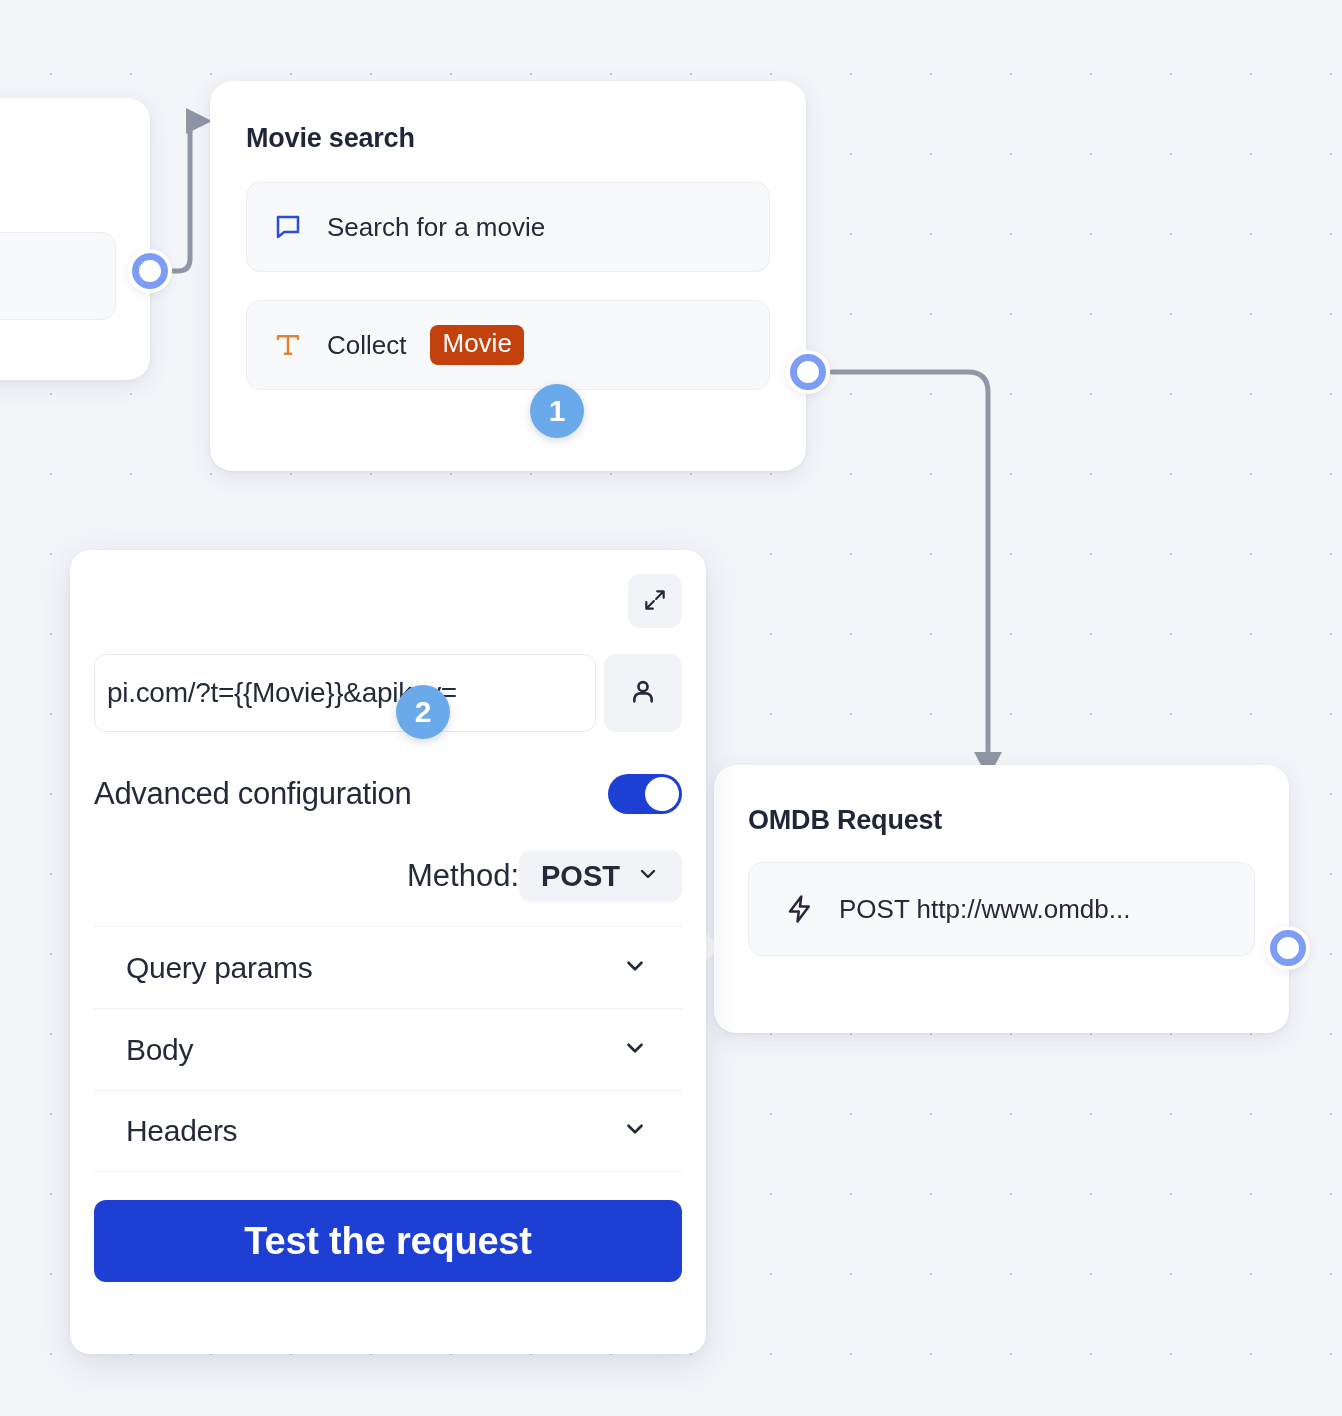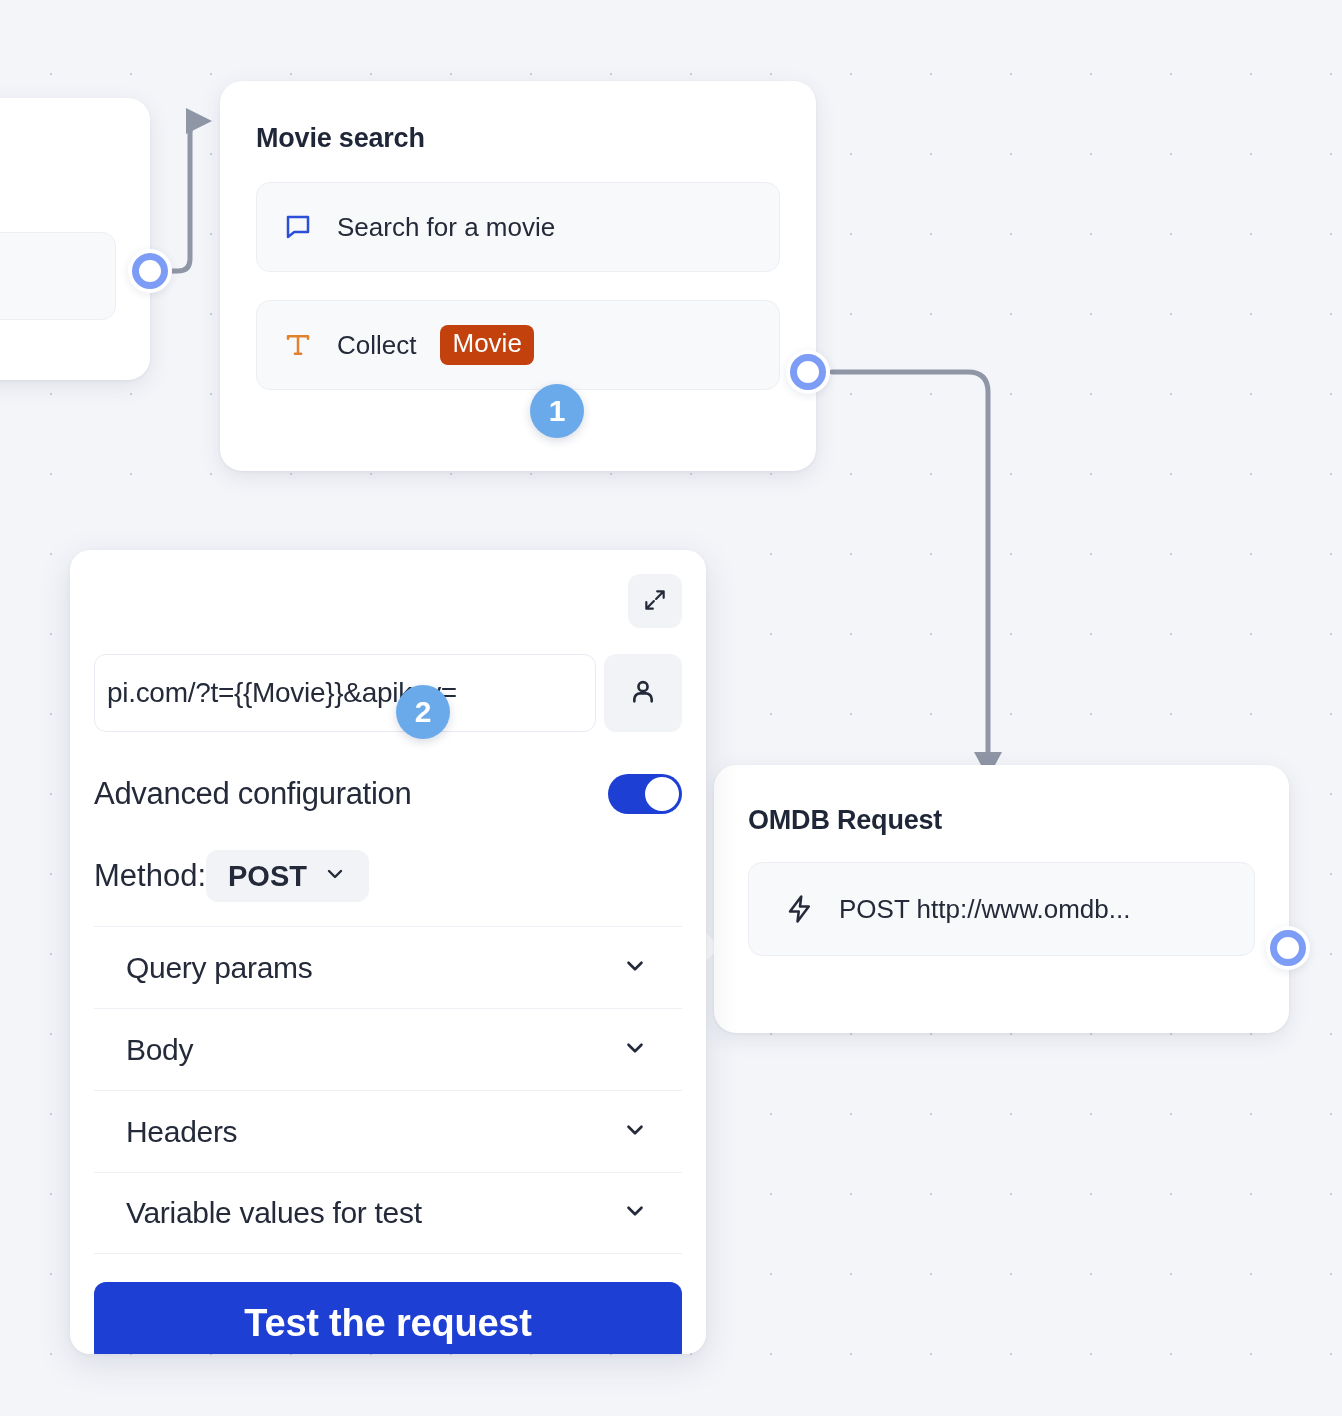--- a/index.html
+++ b/index.html
@@ -70,21 +70,20 @@
     border-radius: 14px;
   }
 
   
   #node-movie-search {
     left: 210px;
     top: 81px;
     width: 596px;
     height: 390px;
     padding: 42px 36px;
-    margin-left: 10px;
   }
   #node-movie-search .node-title { margin-bottom: 28px; }
   #node-movie-search .node-row { height: 90px; padding: 0 26px; margin-bottom: 28px; }
 
   .tag-pill {
     background: #c2410c;
     color: #ffffff;
     border-radius: 8px;
     padding: 4px 12px 6px;
     font-size: 26px;
@@ -220,21 +219,21 @@
   }
   .toggle .knob {
     position: absolute;
     top: 3px; right: 3px;
     width: 34px; height: 34px;
     border-radius: 50%;
     background: #ffffff;
   }
 
   .method-row {
-    display: flex; align-items: center; justify-content: flex-start;
+    display: flex; align-items: center; justify-content: flex-end;
     margin-top: 36px;
   }
   .method-label { font-size: 31px; color: #242a39; }
 
   .select-box {
     display: flex; align-items: center; gap: 16px;
     background: #f1f3f7;
     border: none;
     border-radius: 12px;
     height: 52px;
@@ -398,28 +397,20 @@
 
       <div class="acc-item">
         <span class="acc-label">Headers</span>
         <span>
           <svg width="26" height="26" viewBox="0 0 24 24" fill="none" stroke="#242a39" stroke-width="2.4" stroke-linecap="round" stroke-linejoin="round">
             <path d="M6 9l6 6 6-6"></path>
           </svg>
         </span>
       </div>
 
-      <div class="acc-item">
-        <span class="acc-label">Variable values for test</span>
-        <span>
-          <svg width="26" height="26" viewBox="0 0 24 24" fill="none" stroke="#242a39" stroke-width="2.4" stroke-linecap="round" stroke-linejoin="round">
-            <path d="M6 9l6 6 6-6"></path>
-          </svg>
-        </span>
-      </div>
 
     </div>
 
     <button class="test-btn">Test the request</button>
   </div>
 
   <div class="step-badge" id="badge-2">2</div>
 
 </div>
 

